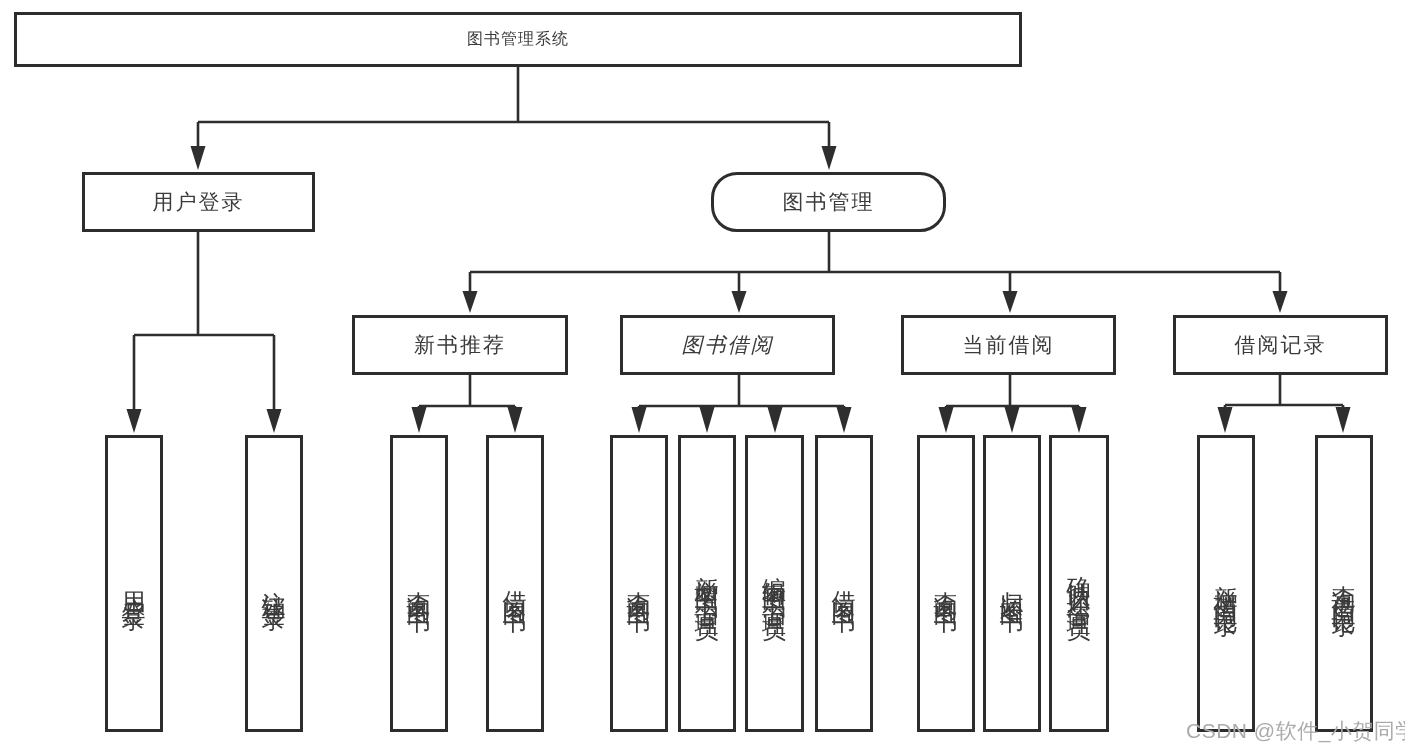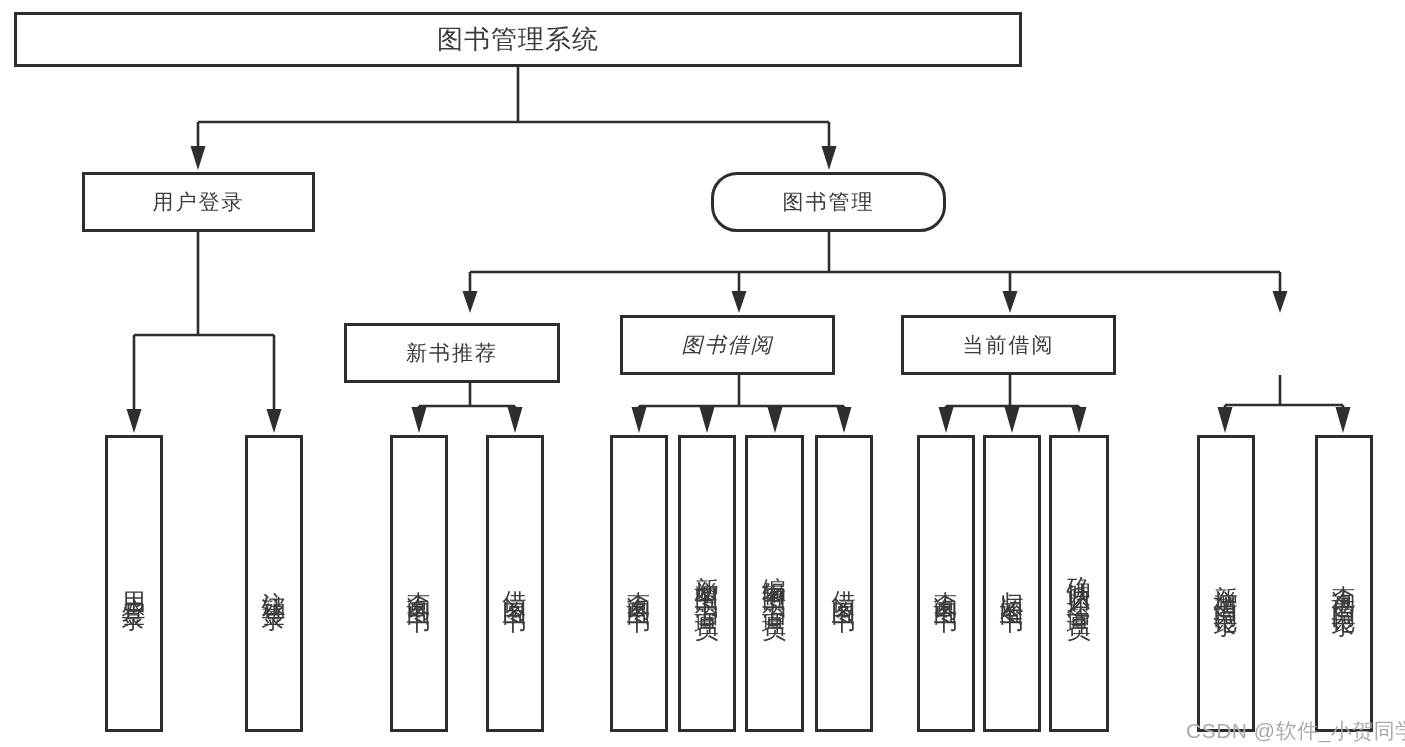--- a/index.html
+++ b/index.html
@@ -2,21 +2,21 @@
 <html><head>
 <meta charset="utf-8">
 <style>
   html,body{margin:0;padding:0;background:#ffffff;}
   body{font-family:"Liberation Sans","DejaVu Sans",sans-serif;}
   .canvas{position:relative;width:1405px;height:747px;background:#ffffff;overflow:hidden;}
   .connectors{position:absolute;left:0;top:0;pointer-events:none;}
   .node{position:absolute;box-sizing:border-box;background:#ffffff;border:3px solid #2d2d2d;
         display:flex;align-items:center;justify-content:center;color:#3b3b3b;}
   .hnode{font-size:21px;letter-spacing:2px;}
-  .rootnode{font-size:26px;letter-spacing:1px;}
+  .rootnode{font-size:16px;letter-spacing:1px;}
   .vnode .vtext{writing-mode:vertical-rl;text-orientation:mixed;font-size:24px;
         letter-spacing:6px;line-height:1.05;color:#3b3b3b;white-space:nowrap;}
   .watermark{position:absolute;left:1186px;top:717px;font-size:21px;color:#ababab;
         letter-spacing:0.5px;z-index:5;white-space:nowrap;}
 </style>
 </head>
 <body>
 
 <div class="canvas">
 
@@ -79,28 +79,31 @@
     <span>图书管理系统</span>
   </div>
 
   <div class="node hnode" style="left:82px;top:172px;width:233px;height:60px;">
     <span>用户登录</span>
   </div>
   <div class="node hnode" style="left:711px;top:172px;width:235px;height:60px;border-radius:26px;">
     <span>图书管理</span>
   </div>
 
-  <div class="node hnode" style="left:344px;top:315px;width:216px;height:60px;margin-top:8px;">
+  <div class="node hnode" style="left:352px;top:315px;width:216px;height:60px;">
     <span>新书推荐</span>
   </div>
   <div class="node hnode" style="left:620px;top:315px;width:215px;height:60px;font-style:italic;">
     <span>图书借阅</span>
   </div>
   <div class="node hnode" style="left:901px;top:315px;width:215px;height:60px;">
     <span>当前借阅</span>
+  </div>
+  <div class="node hnode" style="left:1173px;top:315px;width:215px;height:60px;">
+    <span>借阅记录</span>
   </div>
 
   <div class="node vnode" style="left:105px;top:435px;width:58px;height:297px;">
     <span class="vtext">用户登录</span>
   </div>
   <div class="node vnode" style="left:245px;top:435px;width:58px;height:297px;">
     <span class="vtext">注销登录</span>
   </div>
 
   <div class="node vnode" style="left:390px;top:435px;width:58px;height:297px;">

